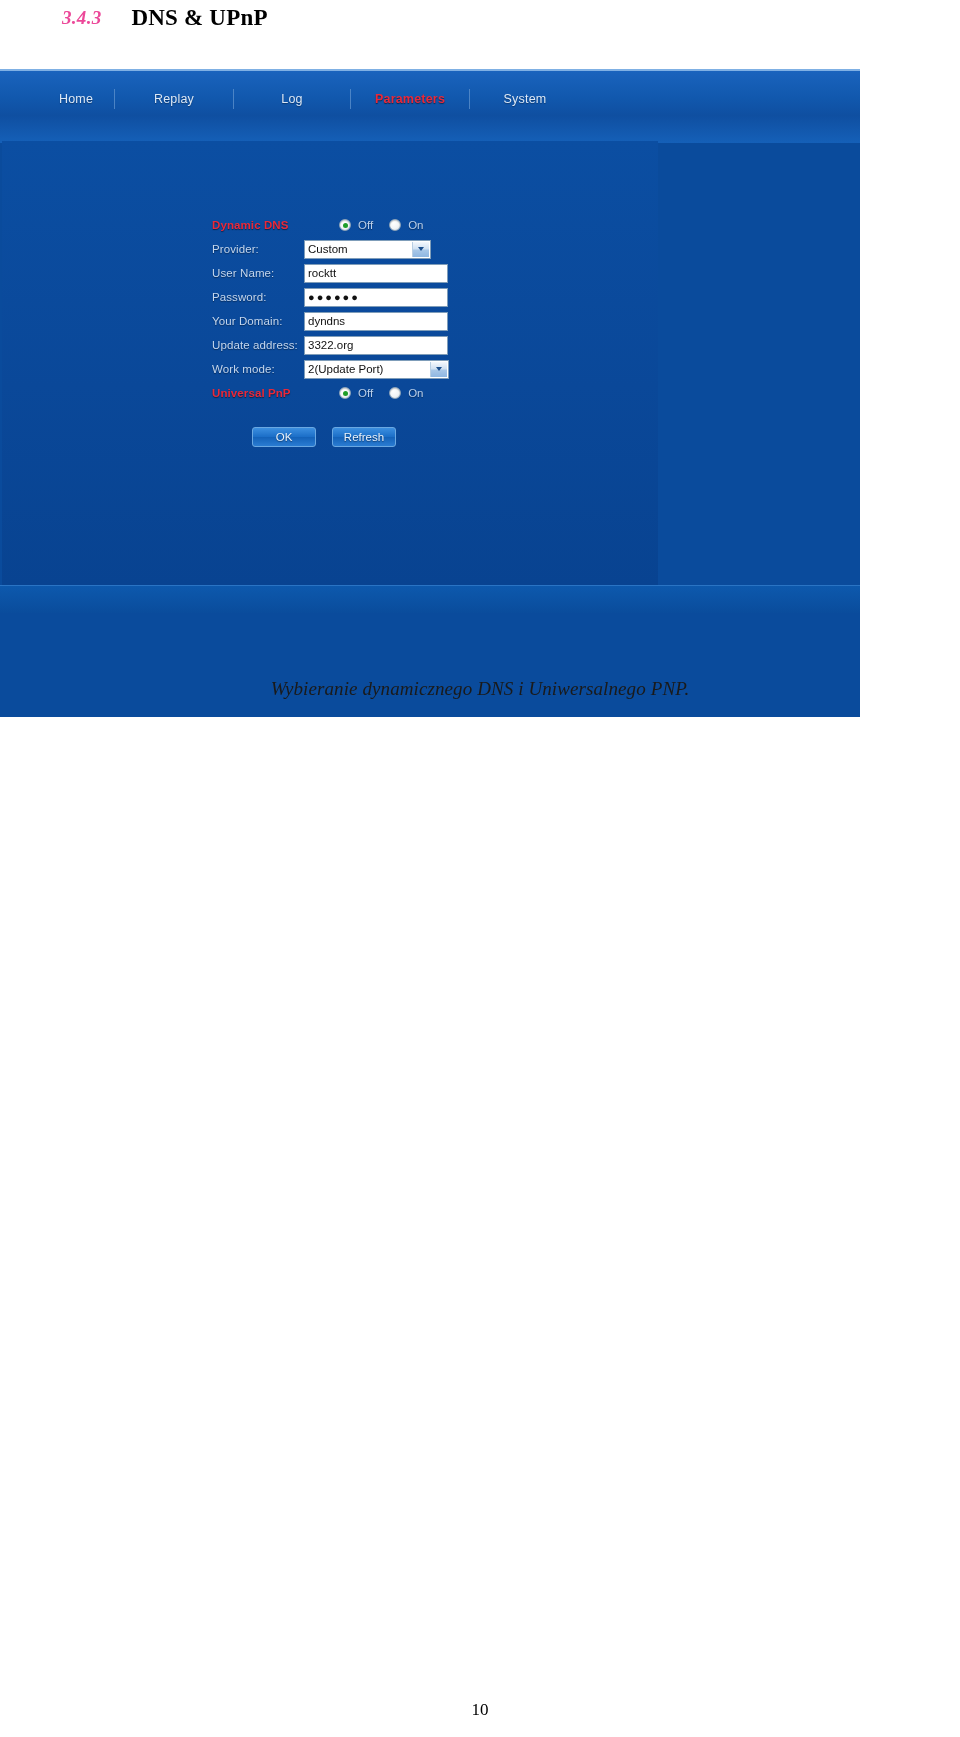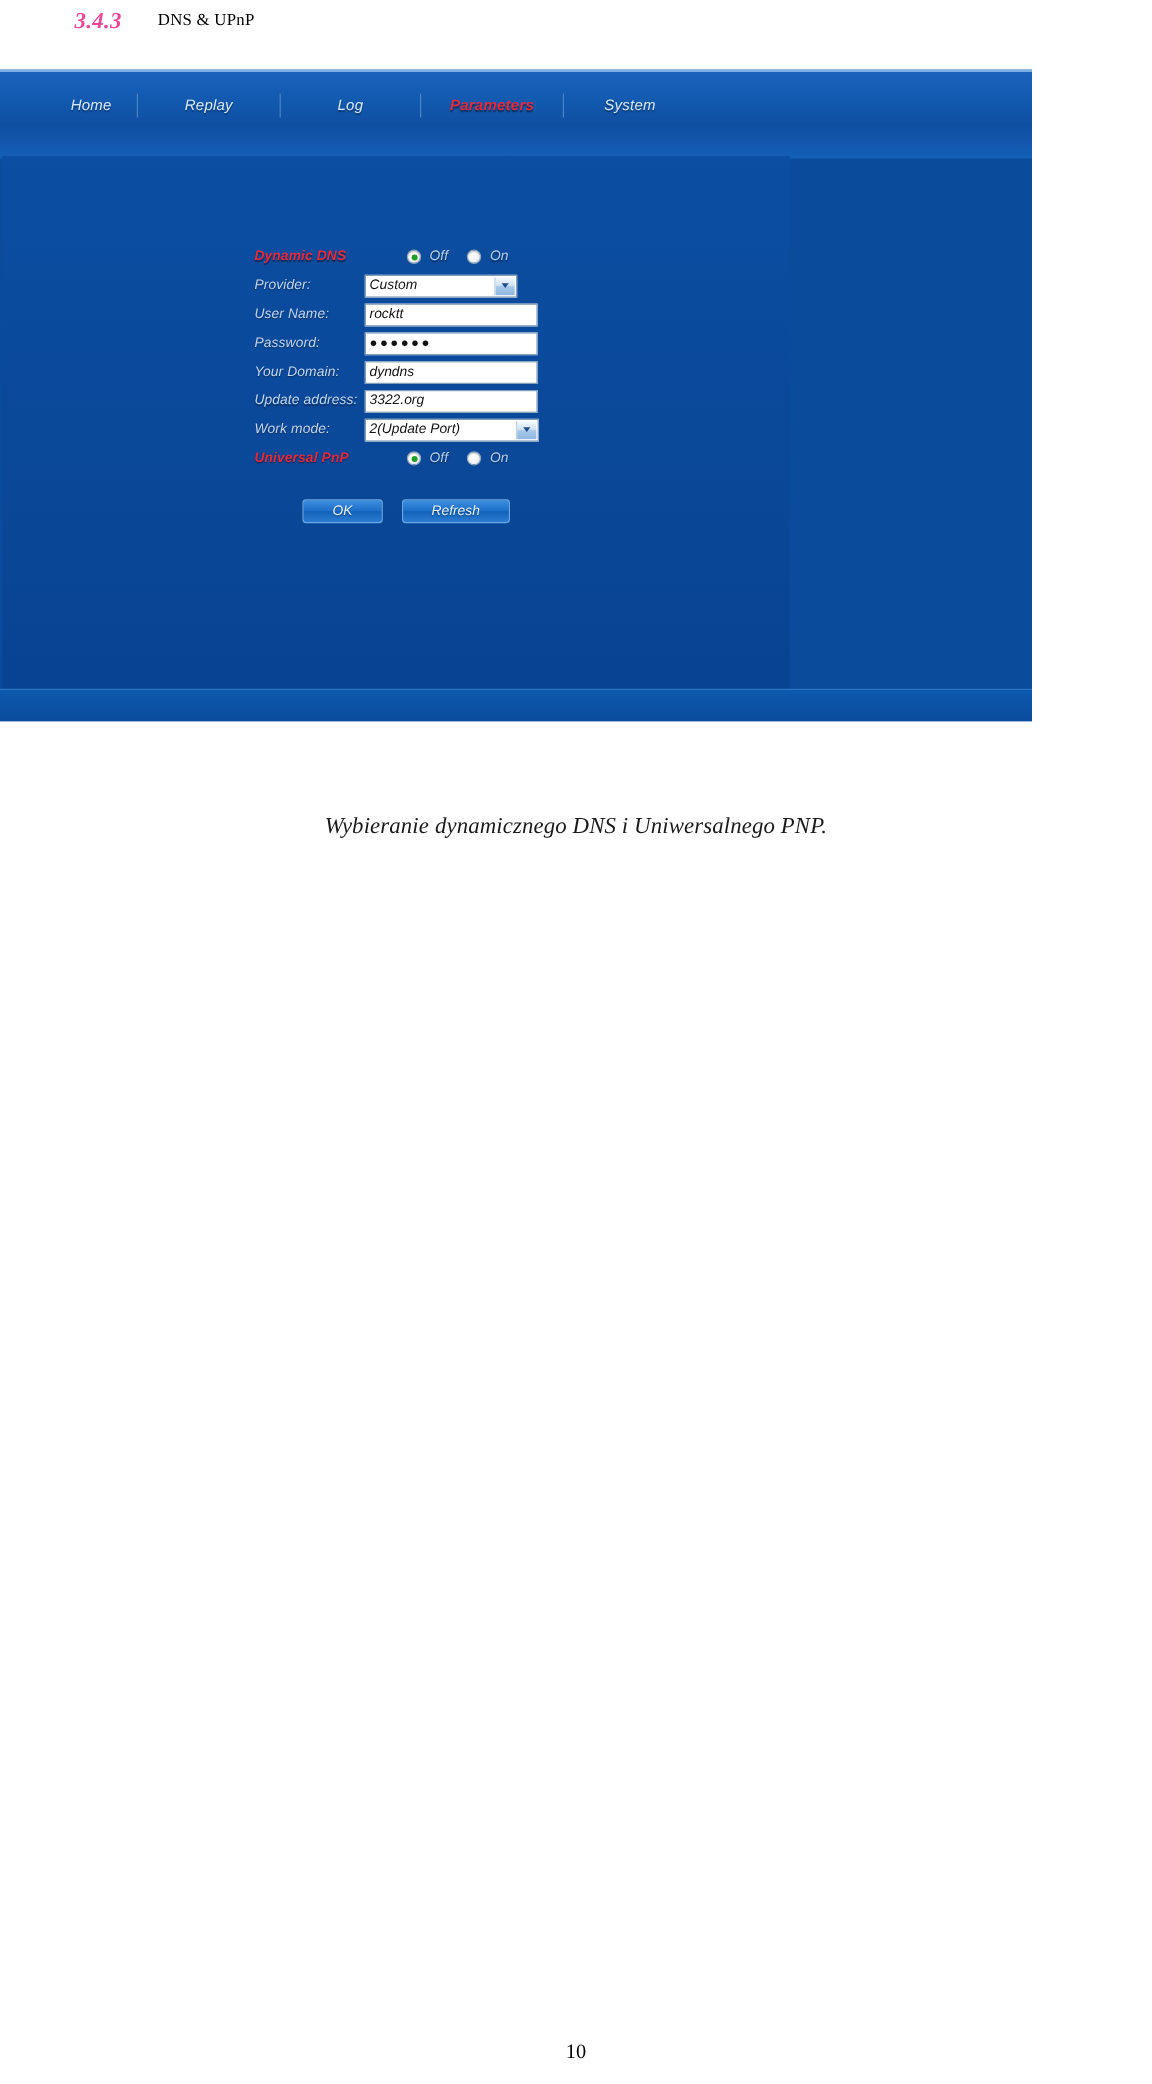--- a/index.html
+++ b/index.html
@@ -29,37 +29,36 @@
   .doc-heading .num {
     font-family: "Liberation Serif", serif;
     font-style: italic;
     font-weight: bold;
     font-size: 19px;
     color: #ec4899;
     letter-spacing: 0.3px;
   }
   .doc-heading .ttl {
     font-family: "Liberation Serif", serif;
-    font-weight: normal;
-    font-size: 14px;
+    font-weight: bold;
+    font-size: 23px;
     color: #000000;
     letter-spacing: 0.2px;
   }
 
   
   .shot {
     position: absolute;
     left: 0px;
-    top: 58px;
+    top: 69px;
     width: 860px;
-    height: 543px;
+    height: 648px;
     background: #0a4b9c;
     overflow: hidden;
     font-family: "Liberation Sans", sans-serif;
-    font-style: italic;
   }
 
   
   .navbar {
     position: absolute;
     left: 0; top: 0;
     width: 860px;
     height: 72px;
     background: linear-gradient(to bottom, #1a63bd 0%, #1158ad 38%, #0f4fa1 62%, #1560b8 100%);
     border-top: 2px solid #7fb0e4;
@@ -244,21 +243,21 @@
     height: 20px;
     line-height: 19px;
     text-align: center;
     font-size: 11.5px;
     color: #e9f2fc;
     background: linear-gradient(to bottom, #3c8fe0 0%, #1c6fc8 48%, #1462b9 52%, #2a7cd2 100%);
     border: 1px solid #6aa8e2;
     border-radius: 3px;
     margin-right: 16px;
     text-shadow: 0 1px 1px rgba(0,0,0,.4);
-    padding: 0 24px;
+    padding: 0 8px;
     box-sizing: border-box;
   }
 
   
   .menu {
     position: absolute;
     left: 26px;
     top: 6px;
     width: 150px;
   }

